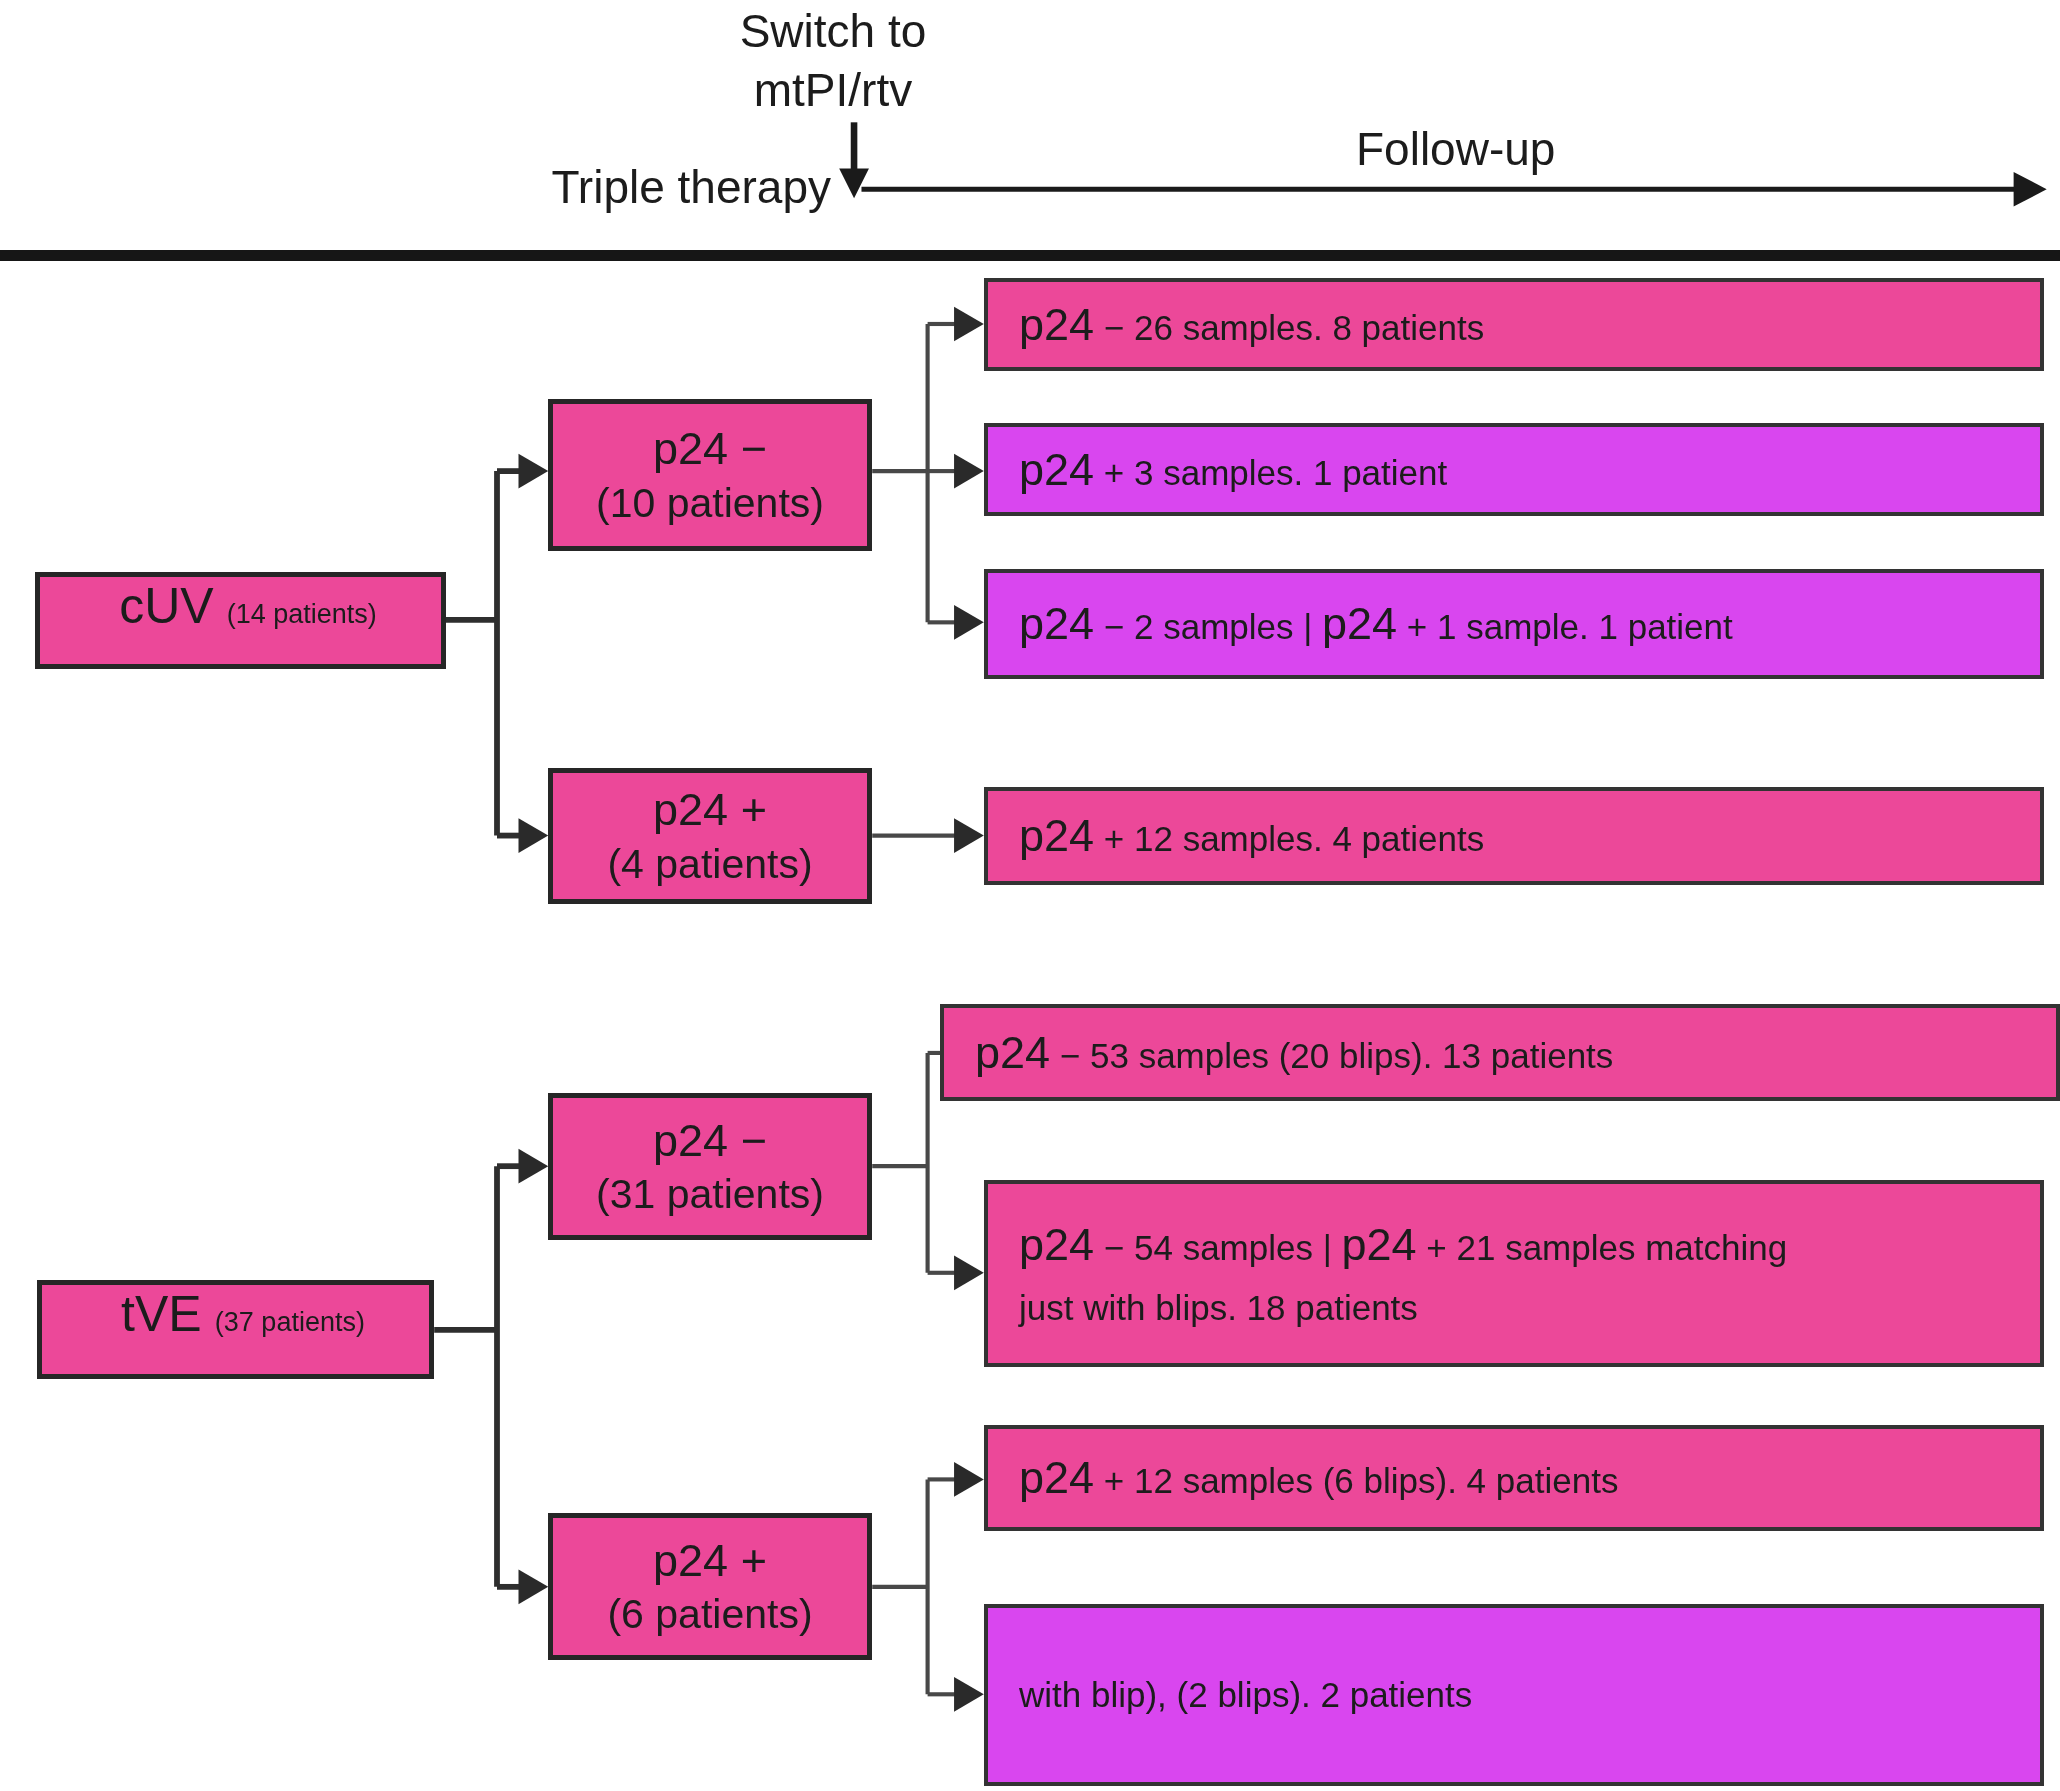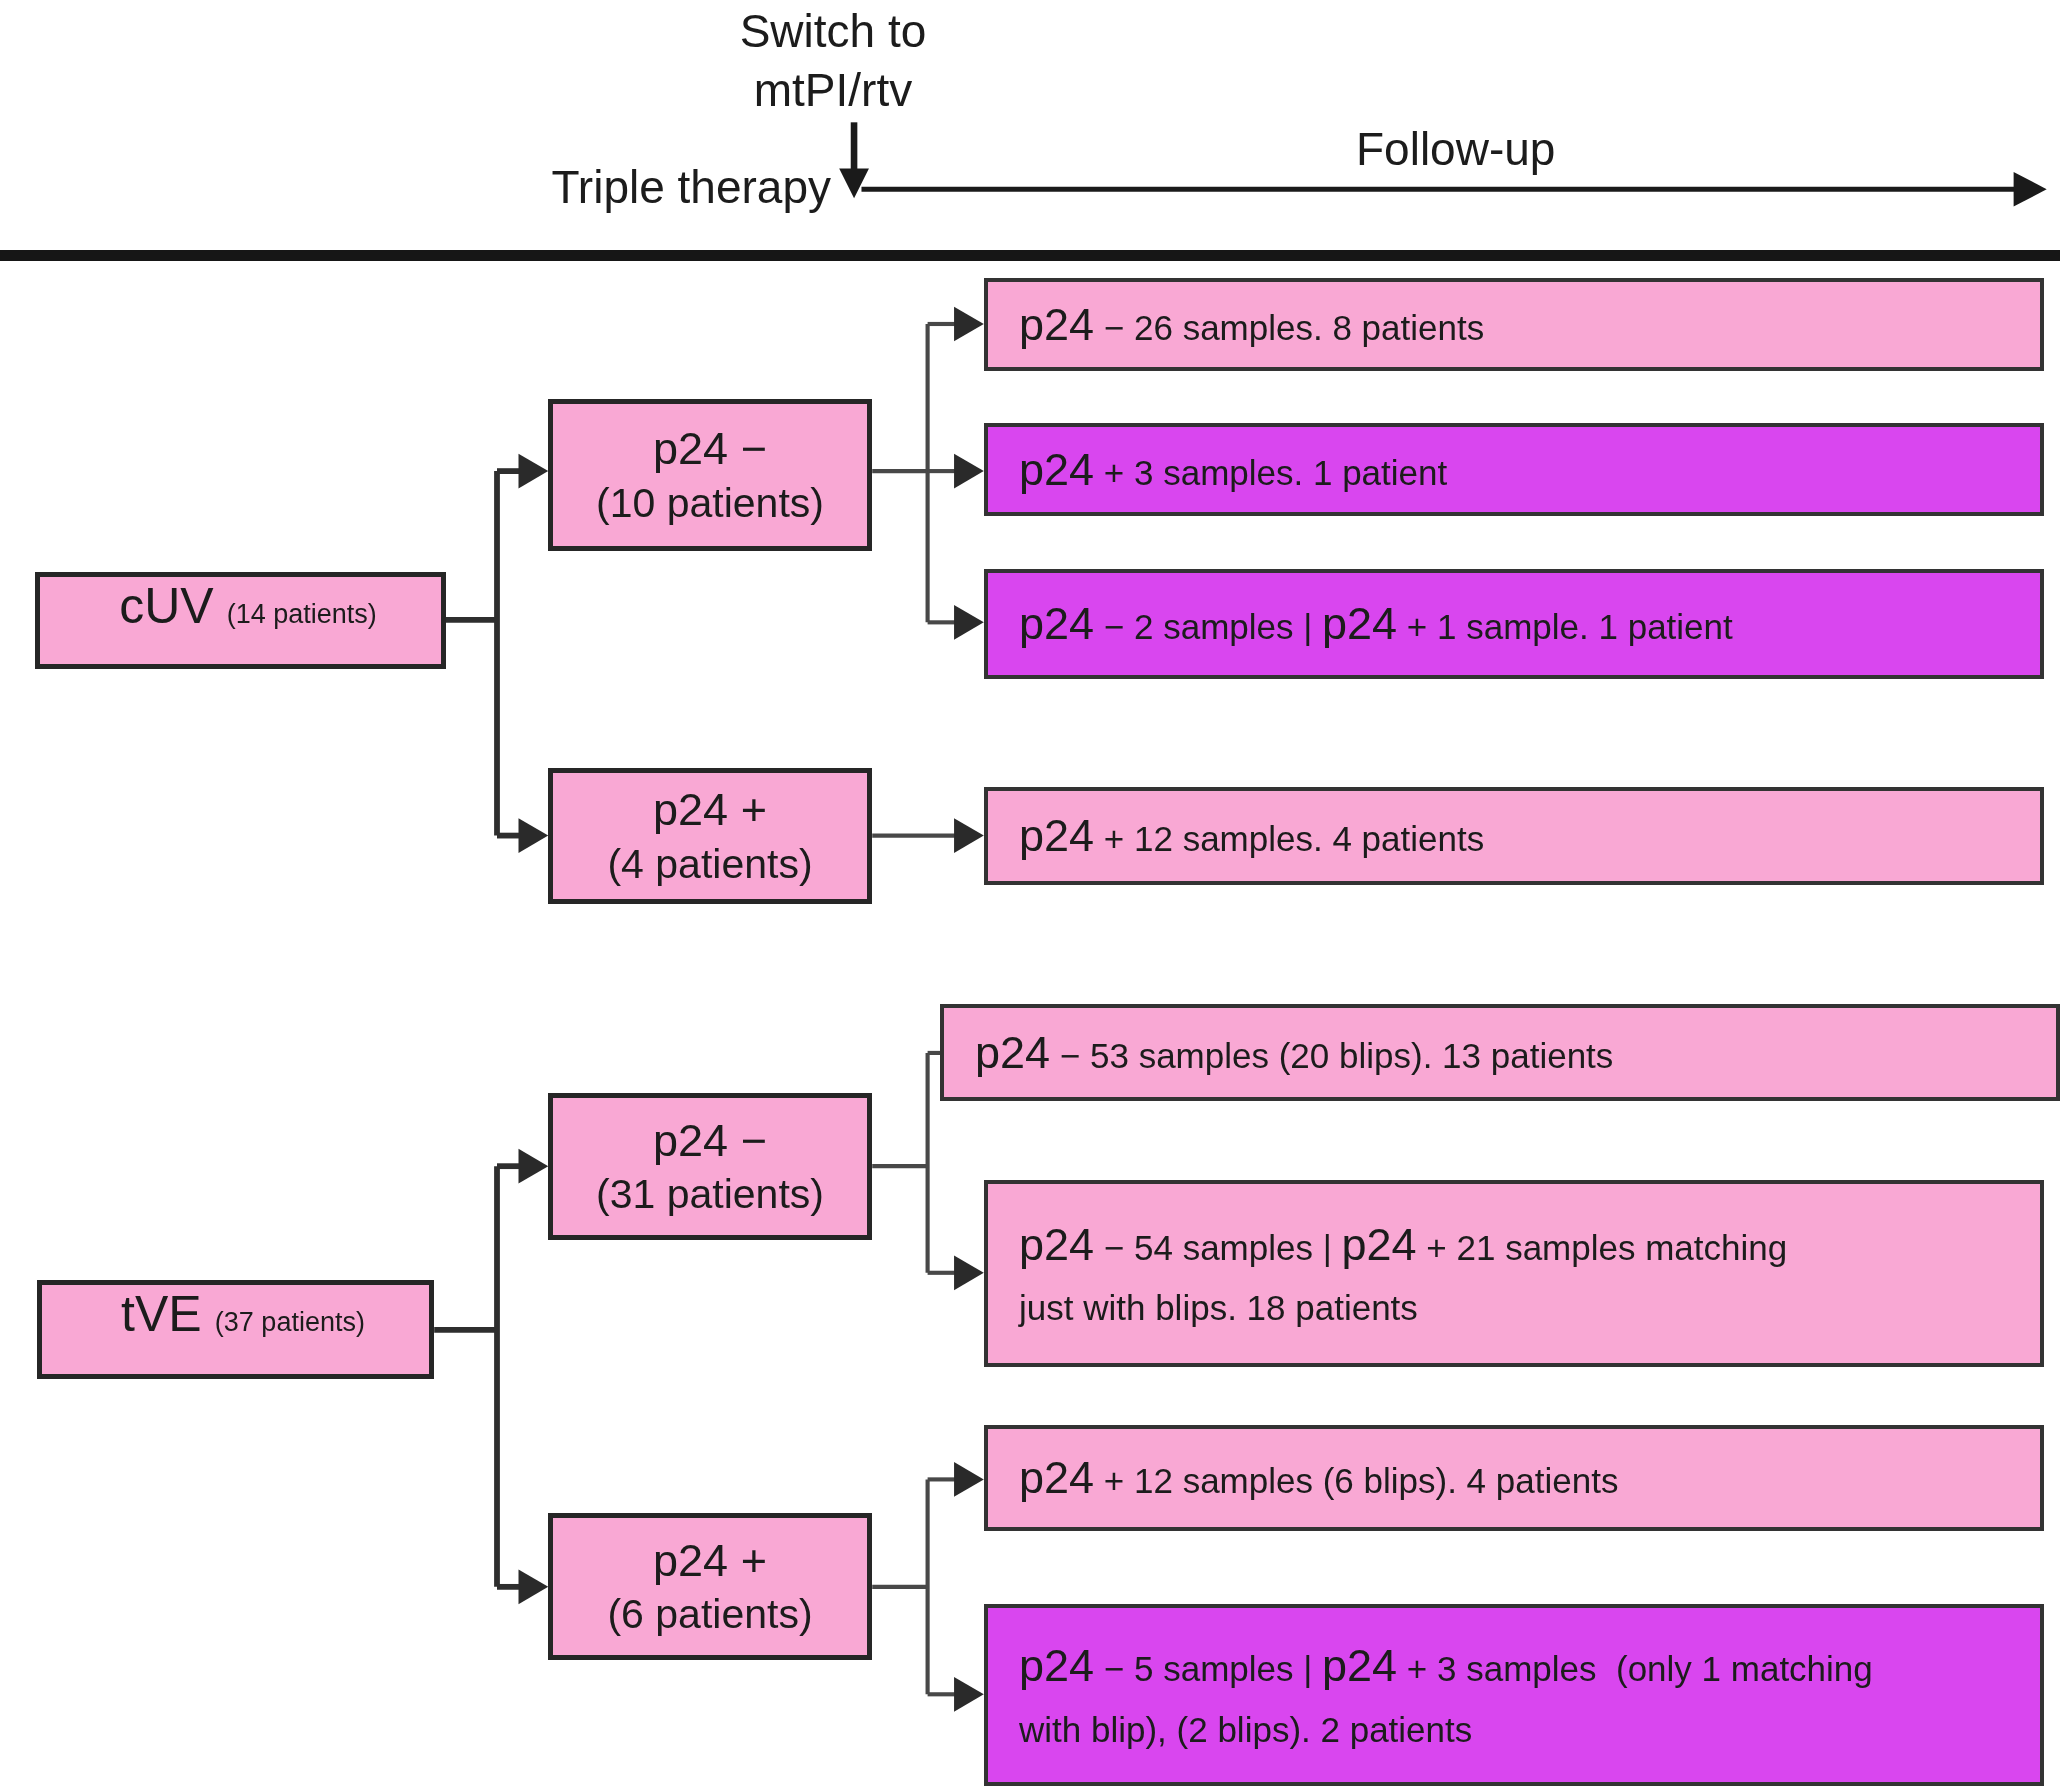--- a/index.html
+++ b/index.html
@@ -13,21 +13,21 @@
   
   .hdr-switch { position: absolute; left: 676px; top: 1.7px; width: 314px;
     text-align: center; font-size: 46px; line-height: 1.28; }
   .hdr-left  { position: absolute; left: 430px; top: 160px; width: 401px;
     text-align: right; font-size: 46px; }
   .hdr-right { position: absolute; left: 1356px; top: 122px; font-size: 46px; }
   .separator { position: absolute; left: 0; top: 250px; width: 2061px;
     height: 10.7px; background: #161616; }
 
   
-  .box { position: absolute; background: #f9a8d4; box-sizing: border-box;
+  .box { position: absolute; background: #ec4899; box-sizing: border-box;
     display: flex; flex-direction: column; justify-content: center; }
   .box.shaded { background: #d946ef; }
   .root  { border: 5.8px solid #262626; flex-direction: row; align-items: baseline;
            justify-content: center; padding-left: 15px; }
   .node  { border: 5.8px solid #262626; align-items: center; text-align: center; }
   .outcome { border: 4.1px solid #333333; padding-left: 31px; row-gap: 20px; }
 
   .root-name   { font-size: 50px; }
   .root-detail { font-size: 27px; margin-left: 13.2px; }
   .node-l1 { font-size: 45px; line-height: 1.25; }
@@ -159,18 +159,17 @@
       <div class="seg-line"><span class="seg-lg">p24</span><span class="seg-sm"> − 53 samples (20 blips). 13 patients</span></div>
     </div>
   <div class="box outcome" style="left:984px;top:1180px;width:1060px;height:187px">
       <div class="seg-line"><span class="seg-lg">p24</span><span class="seg-sm"> − 54 samples | </span><span class="seg-lg">p24</span><span class="seg-sm"> + 21 samples matching</span></div>
       <div class="seg-line"><span class="seg-sm">just with blips. 18 patients</span></div>
     </div>
   <div class="box outcome" style="left:984px;top:1425px;width:1060px;height:106px">
       <div class="seg-line"><span class="seg-lg">p24</span><span class="seg-sm"> + 12 samples (6 blips). 4 patients</span></div>
     </div>
   <div class="box outcome shaded" style="left:984px;top:1604px;width:1060px;height:182px">
-      <div class="seg-line"><span class="seg-lg">p24</span><span class="seg-sm"> − 5 samples | </span><span class="seg-lg">p24</span><span class="seg-sm"> + 3 samples  (only 1 matching</span></div>
       <div class="seg-line"><span class="seg-sm">with blip), (2 blips). 2 patients</span></div>
     </div>
 
 </div>
 
 
 </body></html>

